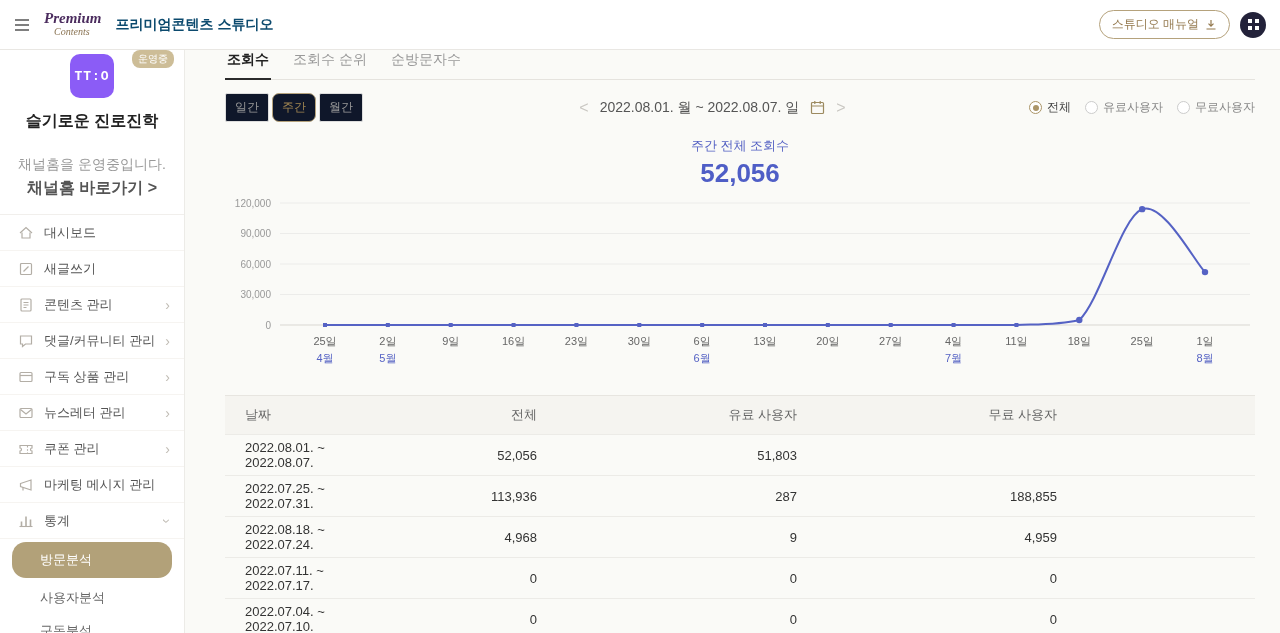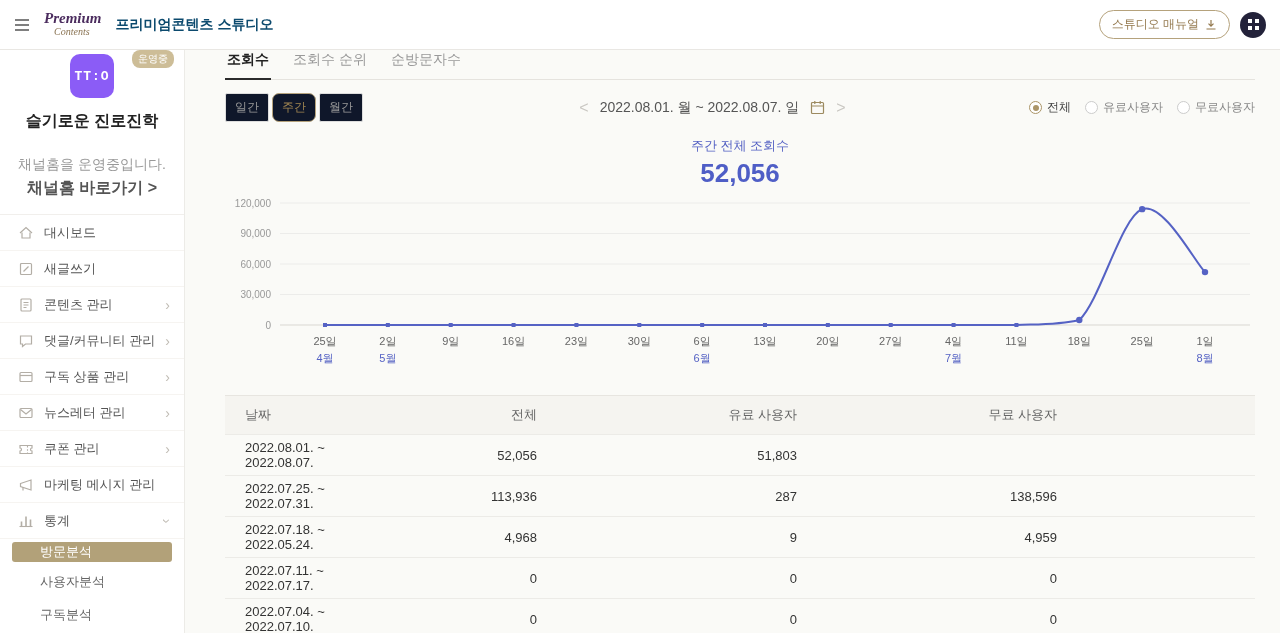--- a/index.html
+++ b/index.html
@@ -38,21 +38,21 @@
   .mi{display:flex;align-items:center;height:36px;padding:0 14px 0 18px;
     border-bottom:1px solid #f6f4f1;cursor:pointer;justify-content:flex-end;}
   .mic{width:16px;height:16px;color:#b3aea6;margin-right:10px;flex:none;}
   .mic svg{width:16px;height:16px;display:block;}
   .mlab{font-size:13px;color:#555;flex:1;white-space:nowrap;}
   .mchev{color:#c0bcb4;font-size:14px;line-height:1;}
   .mchev.down{transform:rotate(90deg);}
   .smi{height:33px;display:flex;align-items:center;padding-left:40px;
     font-size:13px;color:#666;cursor:pointer;}
   .smi.active{background:#b2a179;color:#fff;margin:3px 12px;padding-left:28px;
-    height:20px;border-radius:3px;}
+    height:36px;border-radius:14px;}
   
   main{position:absolute;top:38px;left:185px;width:1095px;padding:6px 25px 0 40px;}
   .tabs{display:flex;gap:20px;border-bottom:1px solid #e5e3de;}
   .tab{font-size:14px;color:#999;padding:7px 2px 9px;cursor:pointer;}
   .tab.active{color:#222;font-weight:bold;border-bottom:2px solid #2b2b2b;margin-bottom:-1px;}
   .controls{display:flex;align-items:center;margin-top:13px;}
   .periods{display:flex;gap:3px;width:225px;flex:none;}
   .pbtn{font-size:12px;color:#999;background:#0f172a;border:1px solid #ddd;
     border-radius:2px;padding:5px 9px;cursor:pointer;font-family:inherit;}
   .pbtn.active{border-color:#b5a27c;color:#a08651;border-radius:7px;}
@@ -326,24 +326,24 @@
       </div>
       <div class="trow">
         <div class="tc tc0">2022.08.01. ~ 2022.08.07.</div>
         <div class="tc tc1">52,056</div>
         <div class="tc tc3">51,803</div>
       </div>
       <div class="trow">
         <div class="tc tc0">2022.07.25. ~ 2022.07.31.</div>
         <div class="tc tc1">113,936</div>
         <div class="tc tc2">287</div>
-        <div class="tc tc3">138,596</div>
-      </div>
-      <div class="trow">
-        <div class="tc tc0">2022.07.18. ~ 2022.05.24.</div>
+        <div class="tc tc3">188,855</div>
+      </div>
+      <div class="trow">
+        <div class="tc tc0">2022.08.18. ~ 2022.07.24.</div>
         <div class="tc tc1">4,968</div>
         <div class="tc tc2">9</div>
         <div class="tc tc3">4,959</div>
       </div>
       <div class="trow">
         <div class="tc tc0">2022.07.11. ~ 2022.07.17.</div>
         <div class="tc tc1">0</div>
         <div class="tc tc2">0</div>
         <div class="tc tc3">0</div>
       </div>

